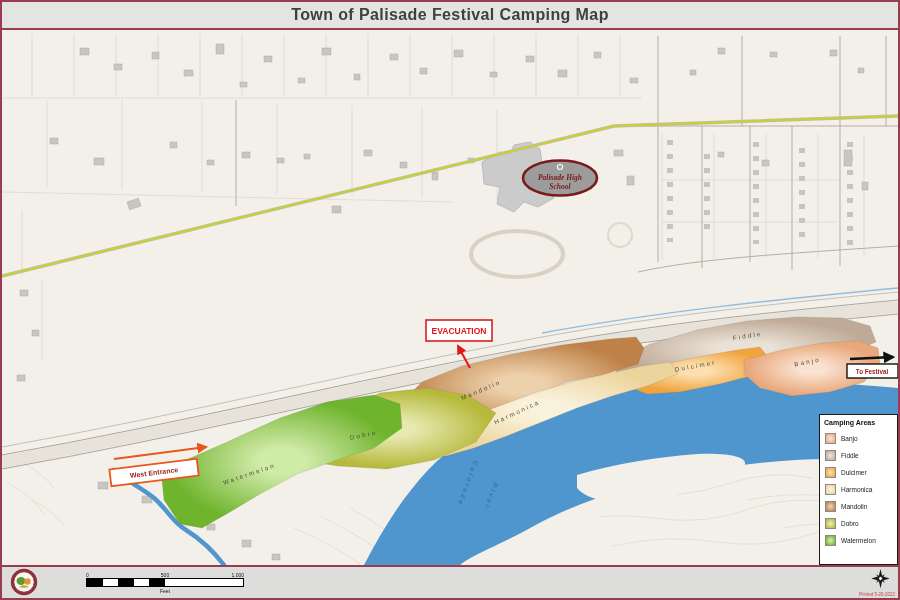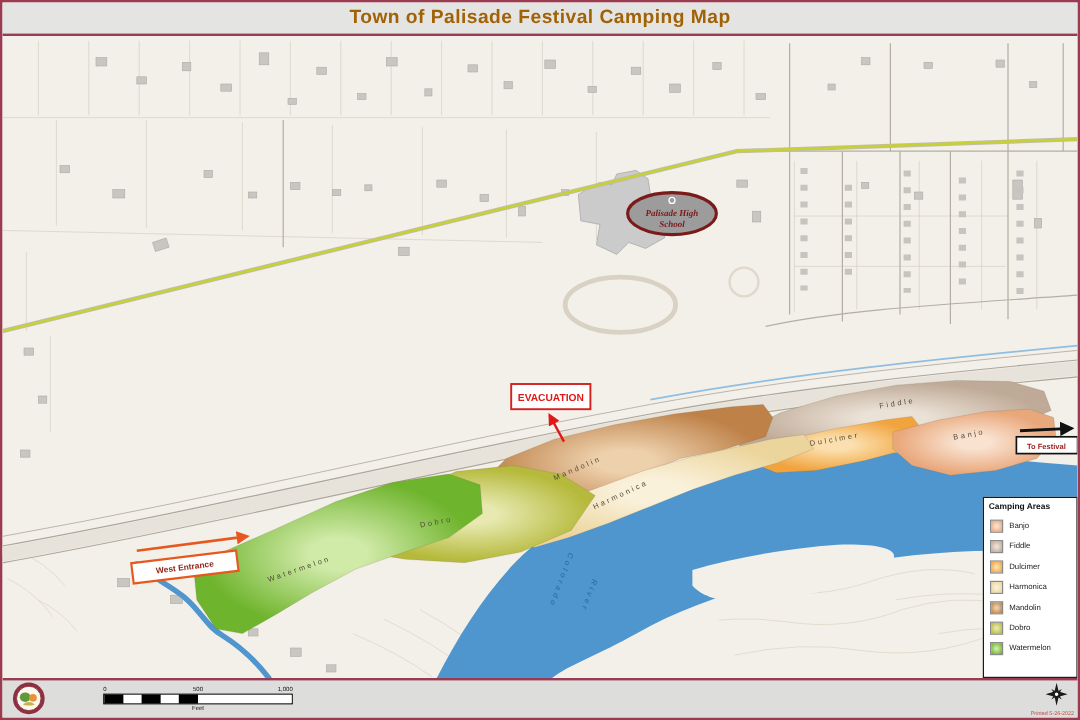--- a/index.html
+++ b/index.html
@@ -1,20 +1,20 @@
 <!DOCTYPE html>
 <html><head>
 <meta charset="utf-8">
 <style>
   html,body{margin:0;padding:0;background:#fff;}
   .page{position:relative;width:900px;height:600px;box-sizing:border-box;border:2px solid #9A3B52;
         background:#F3F0E9;font-family:"Liberation Sans",sans-serif;overflow:hidden;}
   .titlebar{height:26px;background:#E4E4E2;border-bottom:2px solid #9A3B52;
             display:flex;align-items:center;justify-content:center;}
-  .title-text{font-size:16px;font-weight:bold;color:#a16207;letter-spacing:.4px;}
+  .title-text{font-size:16px;font-weight:bold;color:#404040;letter-spacing:.4px;}
   #map{display:block;width:896px;height:535px;font-family:"Liberation Sans",sans-serif;}
   .legendbox{position:absolute;left:817px;top:412px;width:79px;height:151px;background:#FFFFFF;
              border:1.5px solid #1A1A1A;box-sizing:border-box;padding:4px 3px 2px 3px;z-index:5;}
   .legend-title{font-size:7px;font-weight:bold;color:#111;margin:0 0 4px 1px;}
   .lg-row{display:flex;align-items:center;height:17px;}
   .sw{width:11px;height:11px;border:1px solid #8A8A8A;box-sizing:border-box;margin:0 5px 0 2px;flex:0 0 auto;}
   .lg-label{font-size:6.5px;color:#1A1A1A;}
   .footer{position:absolute;left:0;bottom:0;width:896px;height:31px;background:#DDDDDB;
           border-top:2px solid #9A3B52;box-sizing:content-box;}
   .logo{position:absolute;left:8px;top:1px;width:28px;height:28px;}

